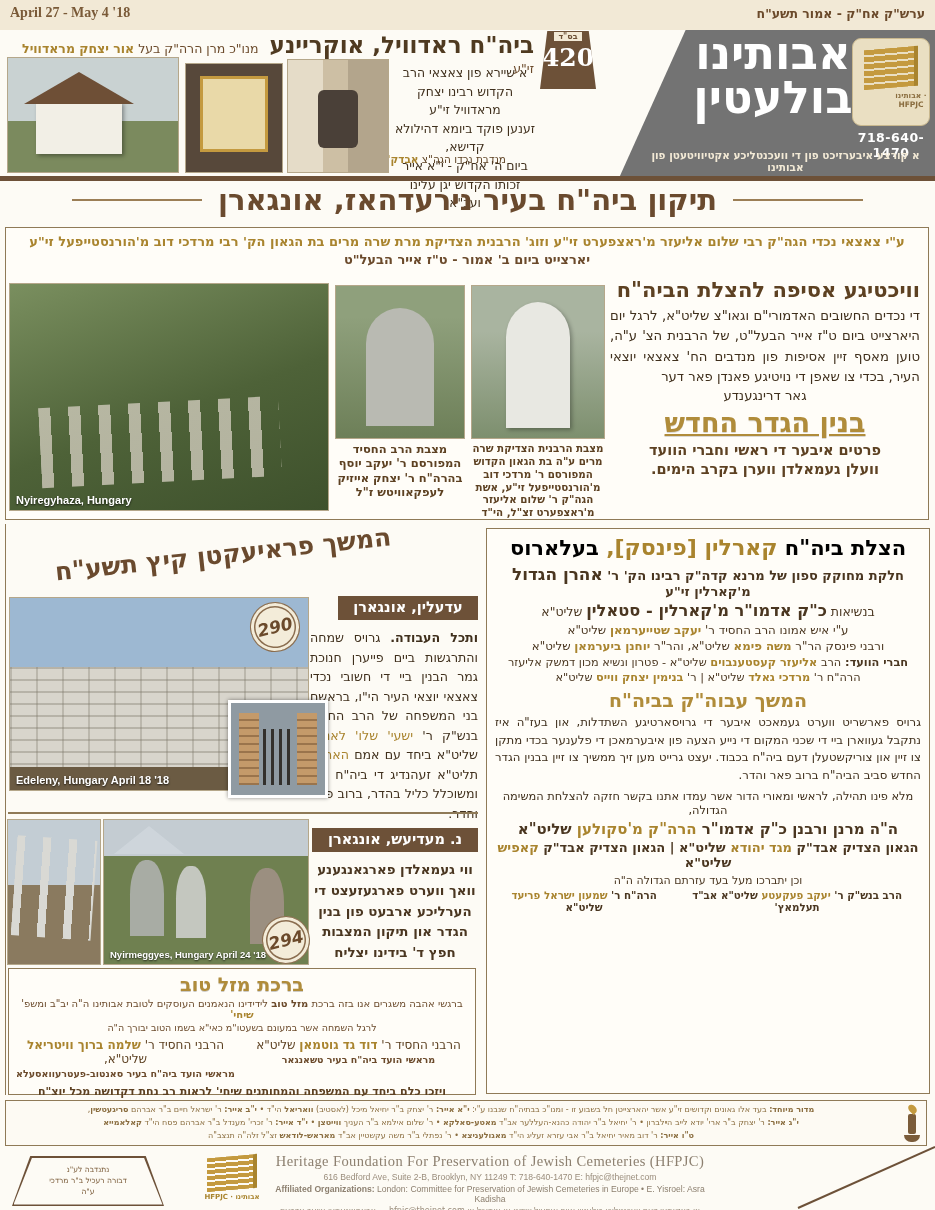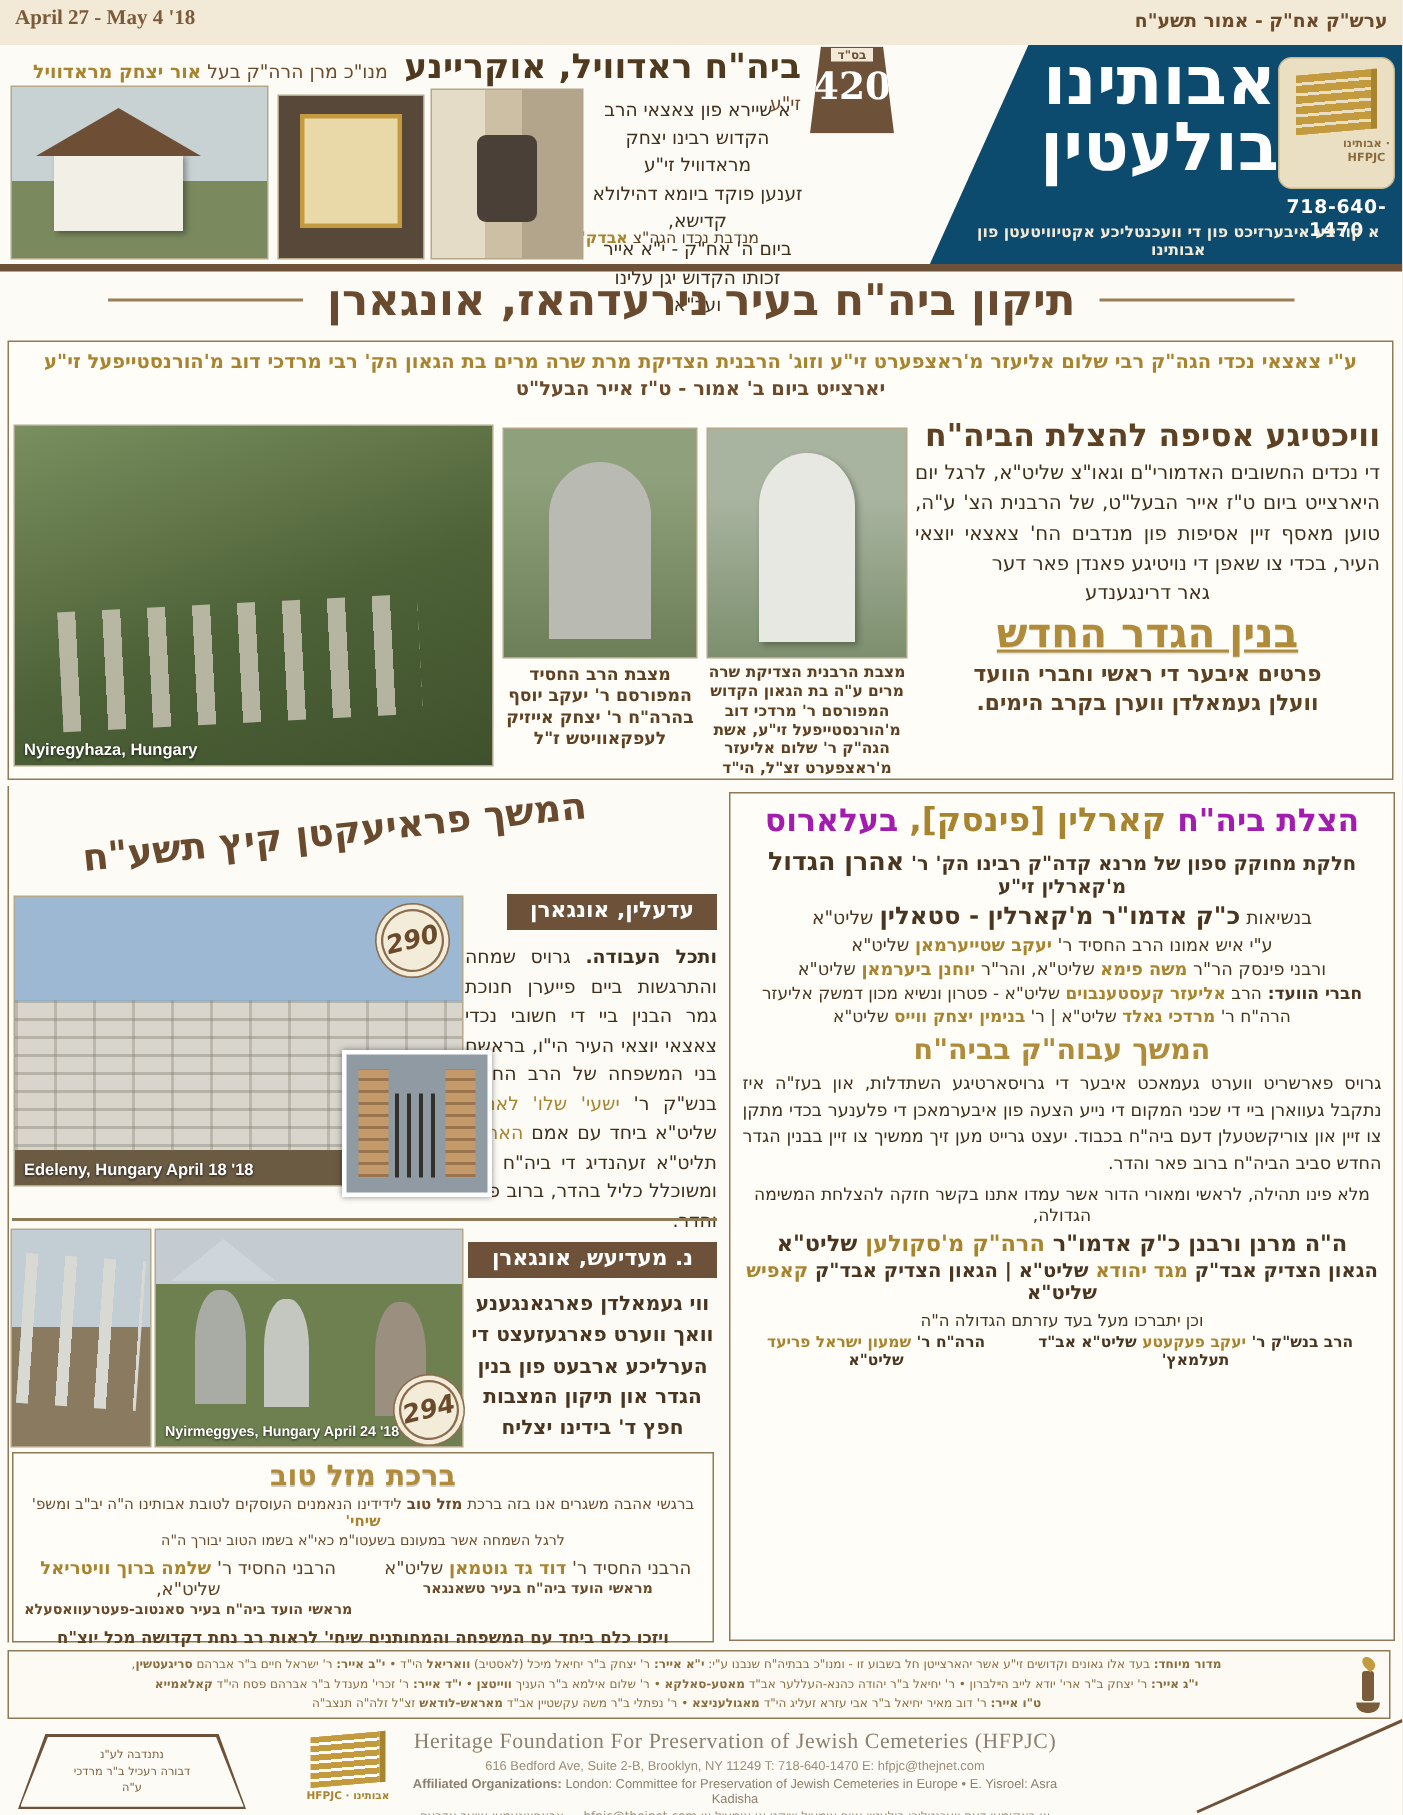--- a/index.html
+++ b/index.html
@@ -3,30 +3,30 @@
 <meta charset="utf-8">
 <style>
   html,body{margin:0;padding:0;background:#e9e4da;}
   .page{position:relative;width:935px;height:1210px;margin:0 auto;background:#fdfbf5;overflow:hidden;
         font-family:"DejaVu Sans",sans-serif;color:#3f2f1c;}
   .heb{direction:rtl;}
   .gold{color:#a9842e;}
   .bold{font-weight:bold;}
   .big{font-size:1.3em;font-weight:bold;}
   .tiny{font-size:0.72em;}
-  .brown{color:#a21caf;}
+  .brown{color:#000000;}
 
   
   .topstrip{position:absolute;left:0;top:0;width:935px;height:30px;background:#f2e9d6;}
   .date-left{position:absolute;left:10px;top:5px;font-family:"Liberation Serif",serif;
              font-weight:bold;font-size:14px;color:#7a5a38;}
   .date-right{position:absolute;right:10px;top:6px;font-size:12.5px;font-weight:bold;color:#6b4a2b;}
 
   
-  .banner{position:absolute;left:598px;top:30px;width:337px;height:146px;background:#0c4a6e;
+  .banner{position:absolute;left:598px;top:30px;width:337px;height:146px;background:#737373;
           clip-path:polygon(26% 0,100% 0,100% 100%,6.5% 100%);}
   .banner-title{position:absolute;left:86px;top:2px;width:178px;text-align:center;color:#fff;
                 font-weight:bold;font-size:45px;line-height:0.98;}
   .logo-box{position:absolute;right:5px;top:8px;width:76px;height:86px;background:#eadfc2;
             border-radius:9px;border:1px solid #c9b88e;}
   .logo-building{width:50px;height:40px;margin:9px auto 3px auto;
       background:repeating-linear-gradient(180deg,#c49a3f 0 5px,#eadfc2 5px 7px);
       transform:skewY(-5deg);border-right:4px solid #a9842e;}
   .logo-caption{text-align:center;font-size:7.5px;color:#8a6d3f;font-weight:bold;padding-left:40px;}
   .banner-phone{position:absolute;right:2px;top:100px;width:84px;text-align:center;color:#fff;

